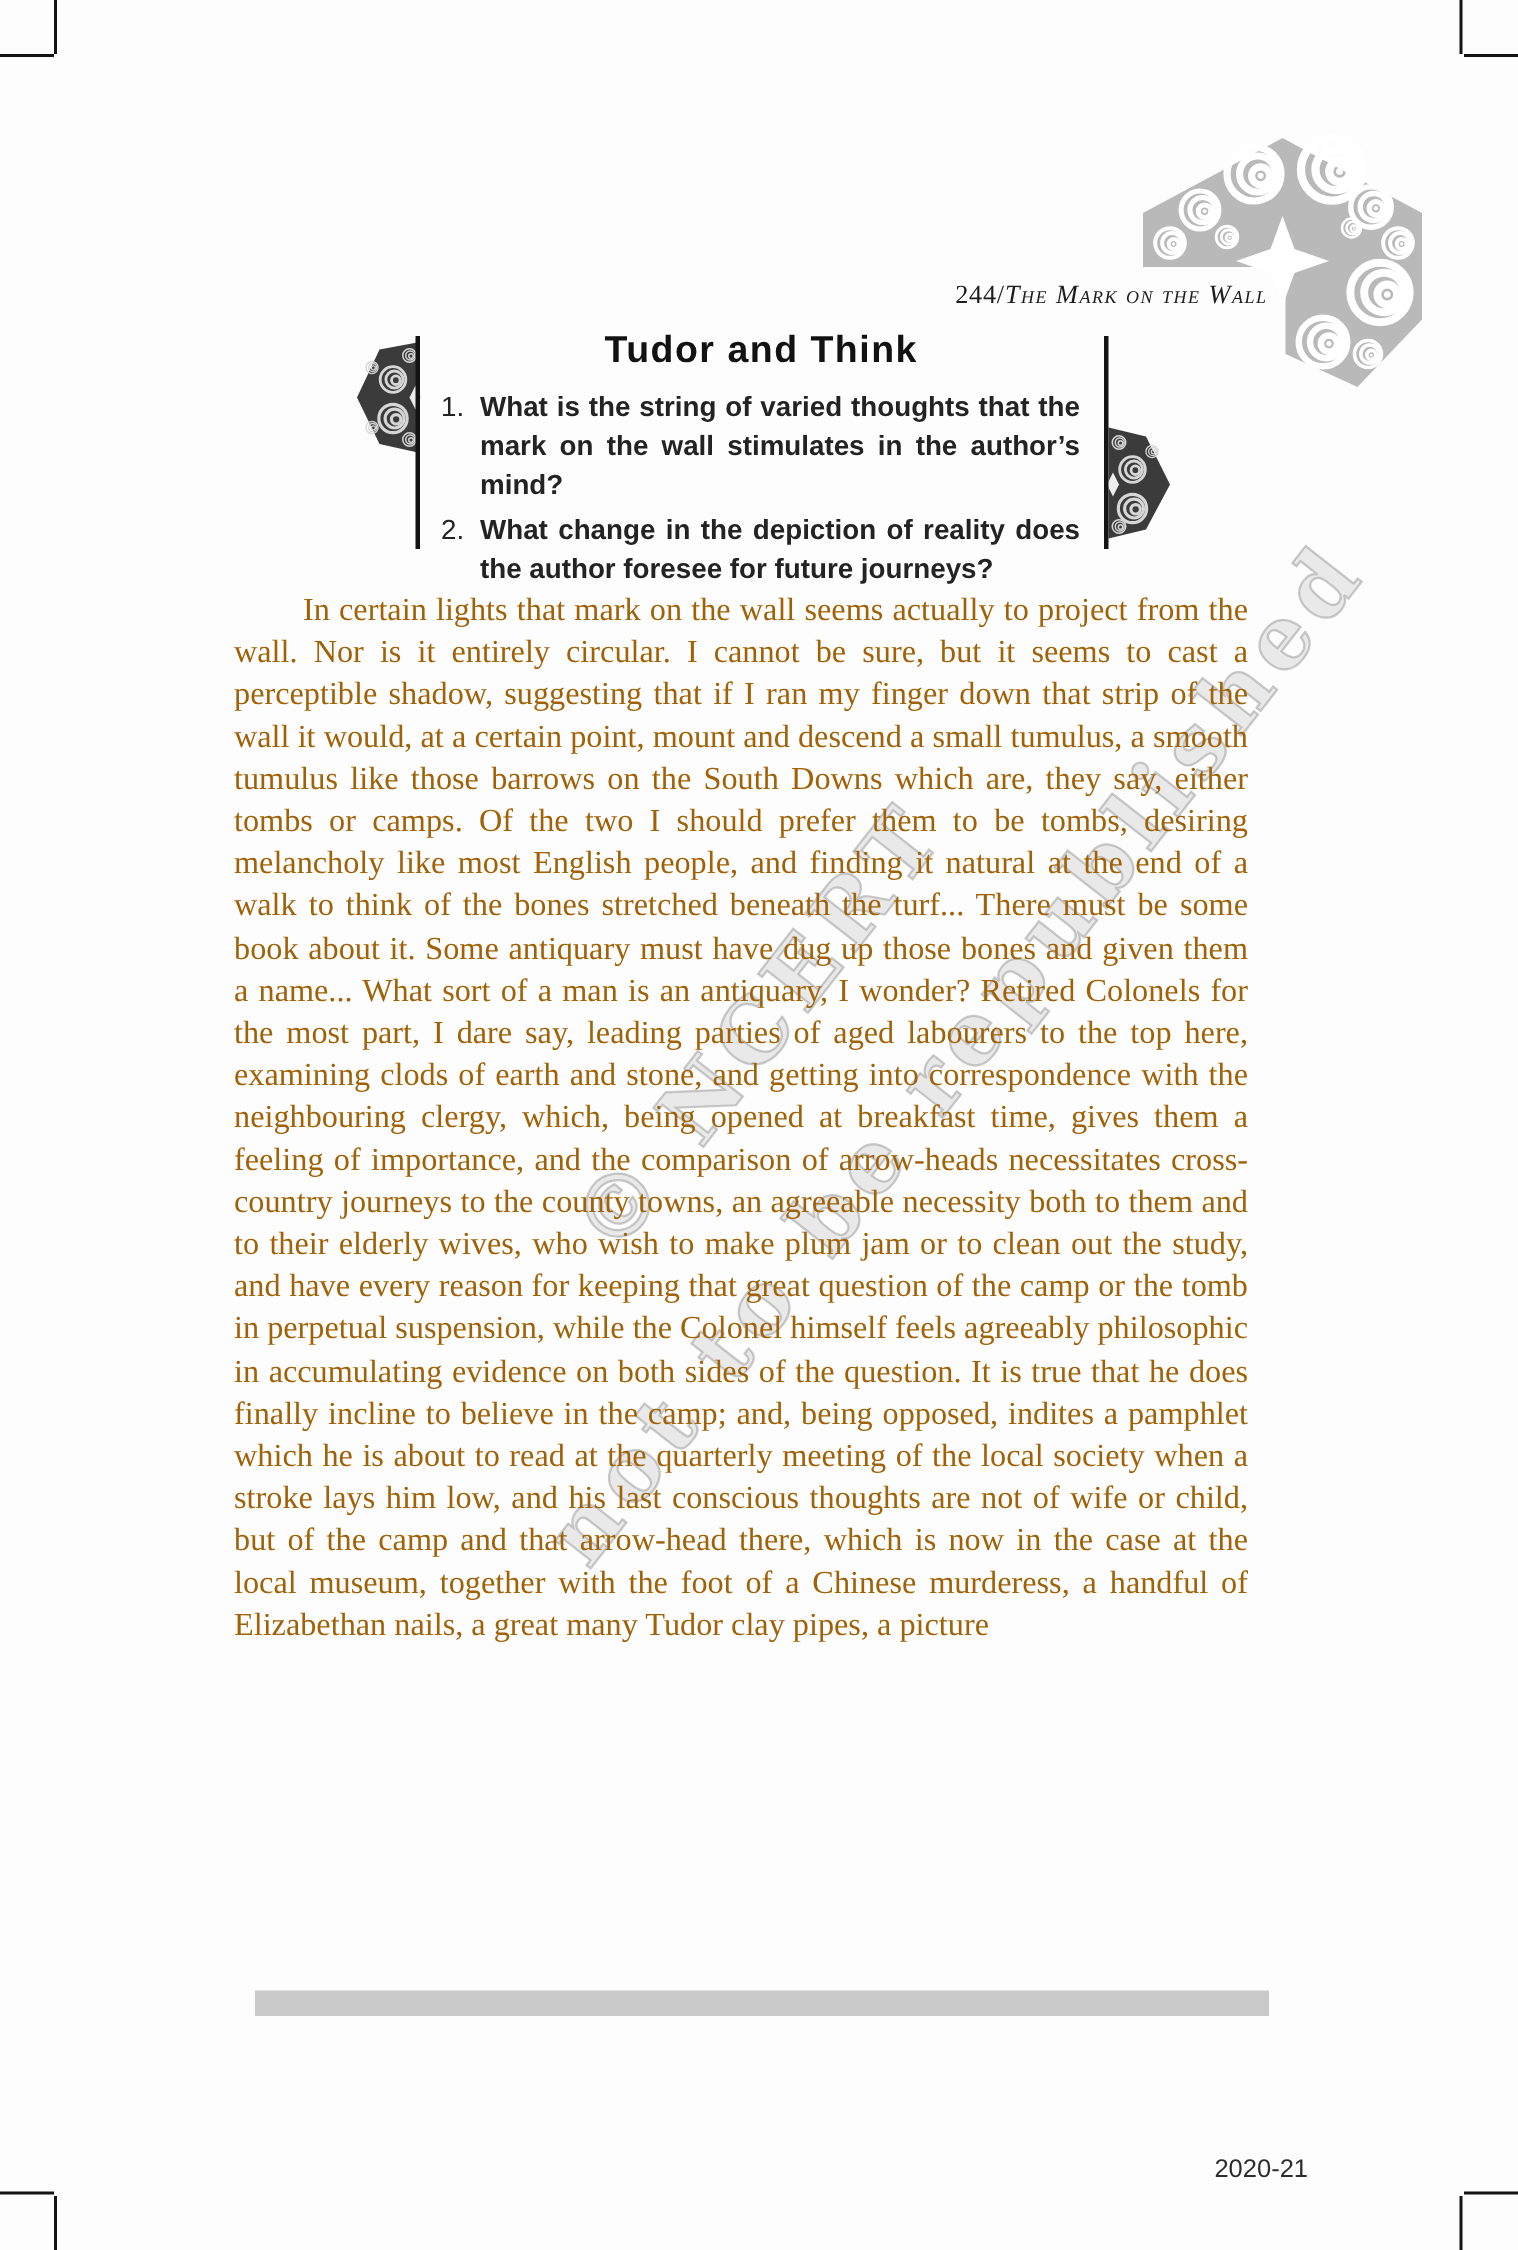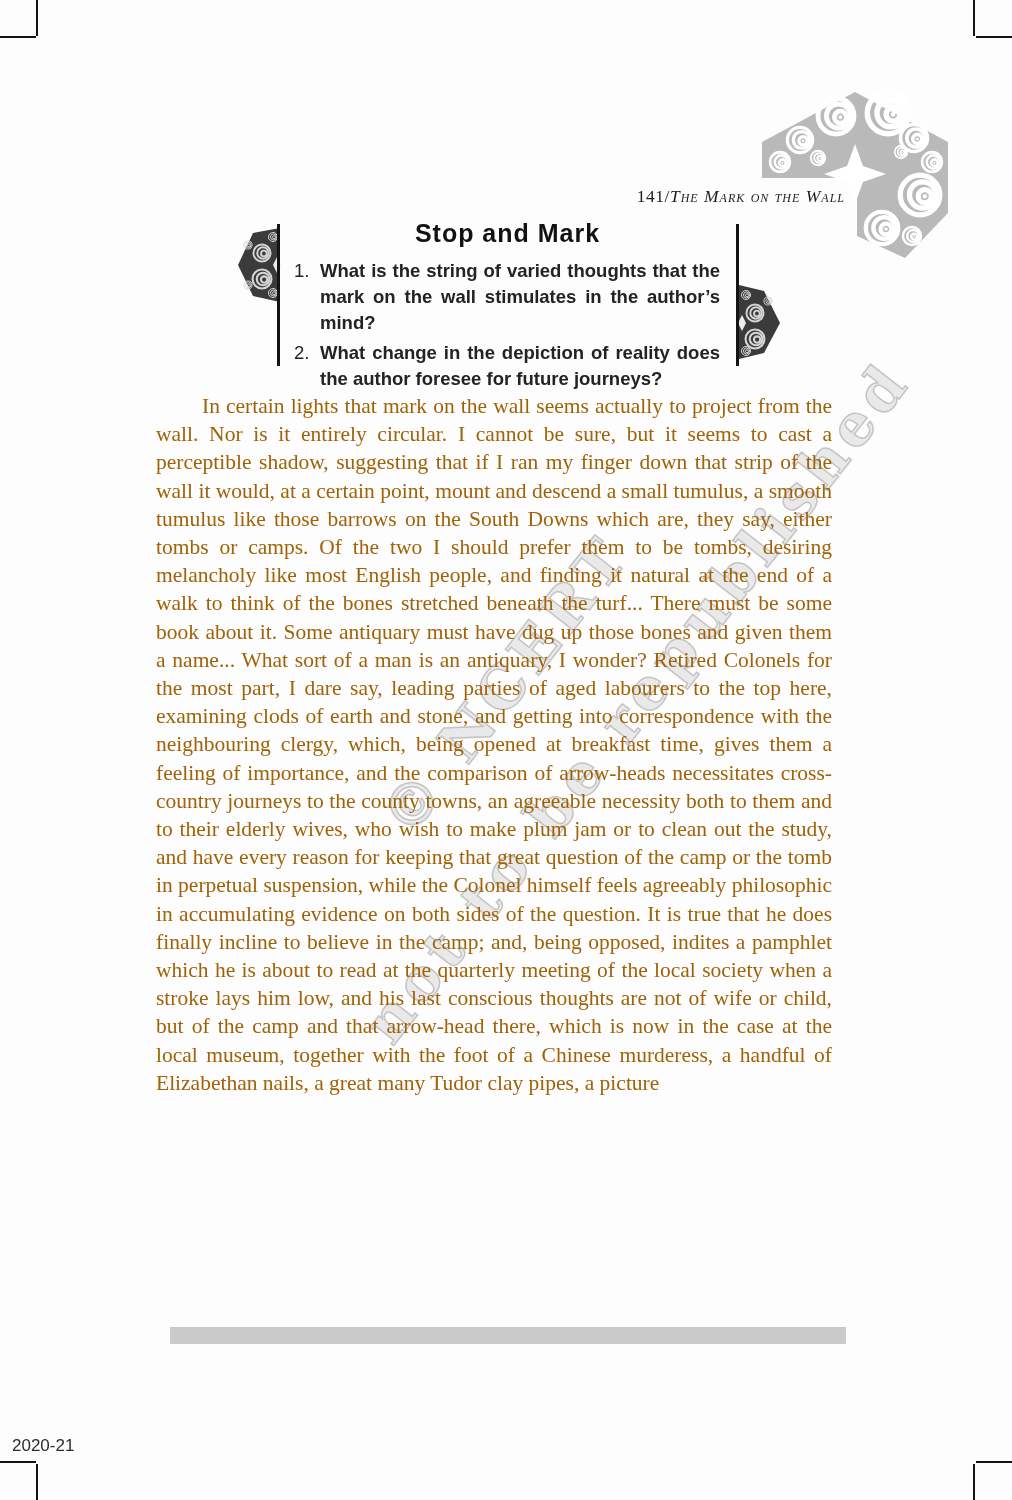--- a/index.html
+++ b/index.html
@@ -56,21 +56,21 @@
     font-size:21.5px; line-height:28.2px; text-align:justify;
     text-indent:46px; color:#a16207;
   }
 
   
   .footer-bar {
     position:absolute; left:170px; top:1327px; width:676px; height:17px;
     background:#cacaca; z-index:2;
   }
   .footer-year {
-    position:absolute; left:12px; top:1436px; width:872px; text-align:left;
+    position:absolute; left:0; top:1436px; width:872px; text-align:right;
     font-family:"Liberation Sans", sans-serif; font-size:17px; color:#2c2c2c; z-index:2;
   }
 </style>
 </head>
 <body>
 
 <div class="page">
 
   <div class="crop" style="left:36px;top:0;width:2px;height:36px;"></div>
   <div class="crop" style="left:0;top:36px;width:36px;height:2px;"></div>
@@ -100,21 +100,21 @@
     <use href="#spw" transform="translate(58,70) scale(0.8)"></use>
     <use href="#spw" transform="translate(154,50) scale(1.5)"></use>
     <use href="#spw" transform="translate(172,74) scale(1.1)"></use>
     <use href="#spw" transform="translate(141,64) scale(0.7)"></use>
     <use href="#spw" transform="translate(160,107) scale(2.2)"></use>
     <use href="#spw" transform="translate(122,140) scale(1.8)"></use>
     <use href="#spw" transform="translate(152,148) scale(1.0)"></use>
   </svg>
 
   <div class="running-head">
-    <span>141</span><span>/</span><span class="sc">The Mark on the Wall</span>
+    <span>244</span><span>/</span><span class="sc">The Mark on the Wall</span>
   </div>
 
   <div class="rule-v" style="left:277px;top:224px;height:142px;"></div>
   <div class="rule-v" style="left:736px;top:224px;height:142px;"></div>
 
   <svg class="orn" style="left:236px;top:226px;" width="46" height="78" viewBox="0 0 46 78">
     <defs>
       <g id="spg" stroke="#d6d6d6" fill="none" stroke-width="2">
         <circle r="9"></circle>
           <circle r="6" cx="1"></circle>
@@ -134,21 +134,21 @@
   <svg class="orn" style="left:738px;top:283px;" width="44" height="78" viewBox="0 0 44 78">
     <polygon points="1,2 1,76 26,70 42,40 26,8" fill="#3b3b3b"></polygon>
     <use href="#spg" transform="translate(17,30) scale(0.95)"></use>
     <use href="#spg" transform="translate(17,56) scale(1.05)"></use>
     <use href="#spg" transform="translate(8,12) scale(0.5)"></use>
     <use href="#spg" transform="translate(8,68) scale(0.5)"></use>
     <use href="#spg" transform="translate(30,18) scale(0.45)"></use>
     <polygon points="4,32 8,40 4,48 0,40" fill="#ededed"></polygon>
   </svg>
 
-  <div class="sat-title">Stop and Mark</div>
+  <div class="sat-title">Tudor and Think</div>
   <div class="sat-questions">
     <div class="q-item">
       <span class="q-num">1.</span>
       <span class="q-text">What is the string of varied thoughts that the mark on the wall stimulates in the author’s mind?</span>
     </div>
     <div class="q-item">
       <span class="q-num">2.</span>
       <span class="q-text">What change in the depiction of reality does the author foresee for future journeys?</span>
     </div>
   </div>

